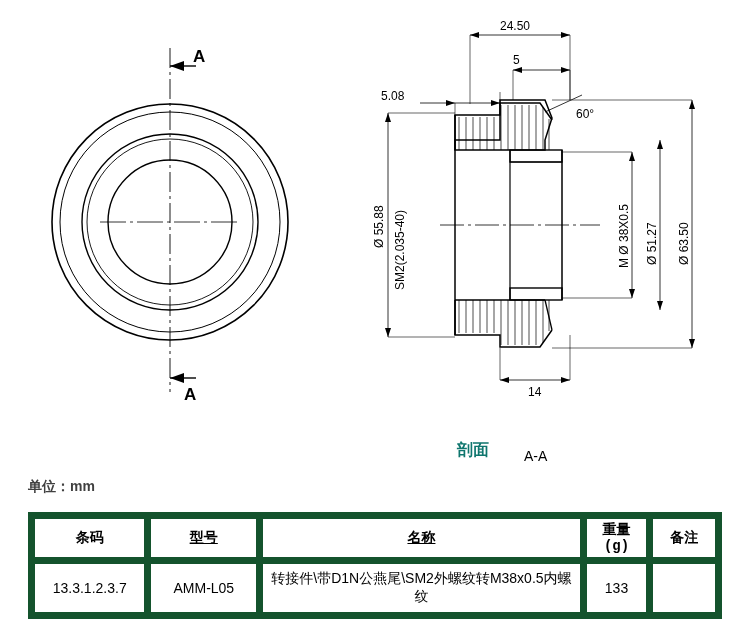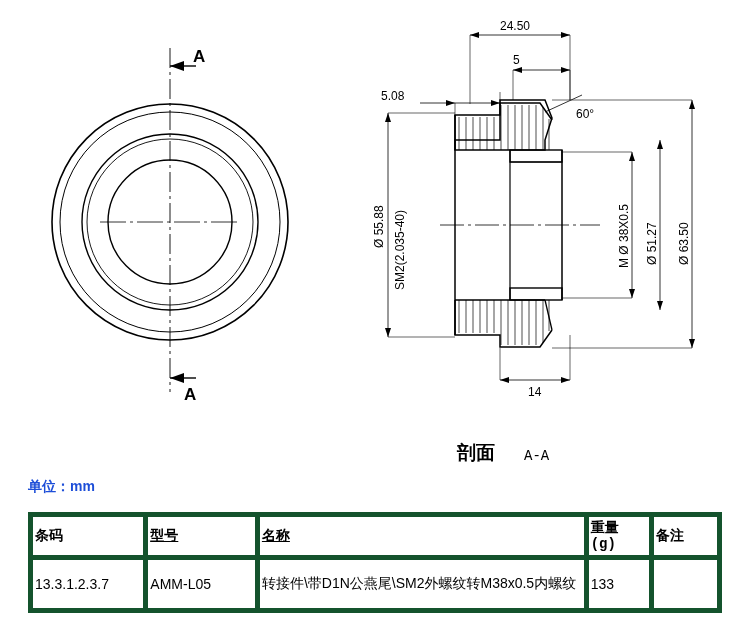--- a/index.html
+++ b/index.html
@@ -35,48 +35,48 @@
   .section-letter {
     font-family: "Liberation Sans", sans-serif;
     font-size: 17px;
     font-weight: bold;
     fill: #000;
   }
   .caption-cn {
     position: absolute;
     font-family: "Liberation Sans", sans-serif;
     font-weight: bold;
-    font-size: 19px;
-    color: #000000;
+    font-size: 16px;
+    color: #0f766e;
   }
   .caption-aa {
     position: absolute;
     font-family: "Liberation Sans", sans-serif;
     font-size: 14px;
     color: #000;
   }
   .units-label {
     position: absolute;
     left: 28px;
     top: 478px;
     font-size: 14px;
     font-weight: bold;
-    color: #1d4ed8;
+    color: #404040;
   }
   table.spec {
     position: absolute;
     left: 28px;
     top: 512px;
     width: 694px;
     border-collapse: collapse;
     font-size: 13px;
   }
   table.spec th, table.spec td {
-    border: 5px solid #14532d;
-    text-align: left;
+    border: 7px solid #14532d;
+    text-align: center;
     vertical-align: middle;
     padding: 2px 2px;
   }
   table.spec thead th {
     font-weight: bold;
     font-size: 14px;
     height: 34px;
   }
   table.spec tbody td {
     height: 44px;
@@ -229,21 +229,21 @@
       <polygon points="692,348 689,339 695,339" fill="#000"></polygon>
       <line x1="552" y1="100" x2="692" y2="100" stroke="#000" stroke-width="0.6"></line>
       <line x1="552" y1="348" x2="692" y2="348" stroke="#000" stroke-width="0.6"></line>
       <text class="dim-text" x="688" y="265" transform="rotate(-90 688 265)">Ø 63.50</text>
 
     </g>
 
   </svg>
 
   <div class="caption-cn" style="left:457px; top:440px;">剖面</div>
-  <div class="caption-aa" style="left:524px; top:448px;font-family:Liberation Mono, monospace;">A-A</div>
+  <div class="caption-aa" style="left:524px; top:448px;">A-A</div>
 
   <div class="units-label">
     <span>单位：</span><span>mm</span>
   </div>
 
   <table class="spec">
     <thead>
       <tr>
         <th class="col-barcode">条码</th>
         <th class="col-model">型号</th>

